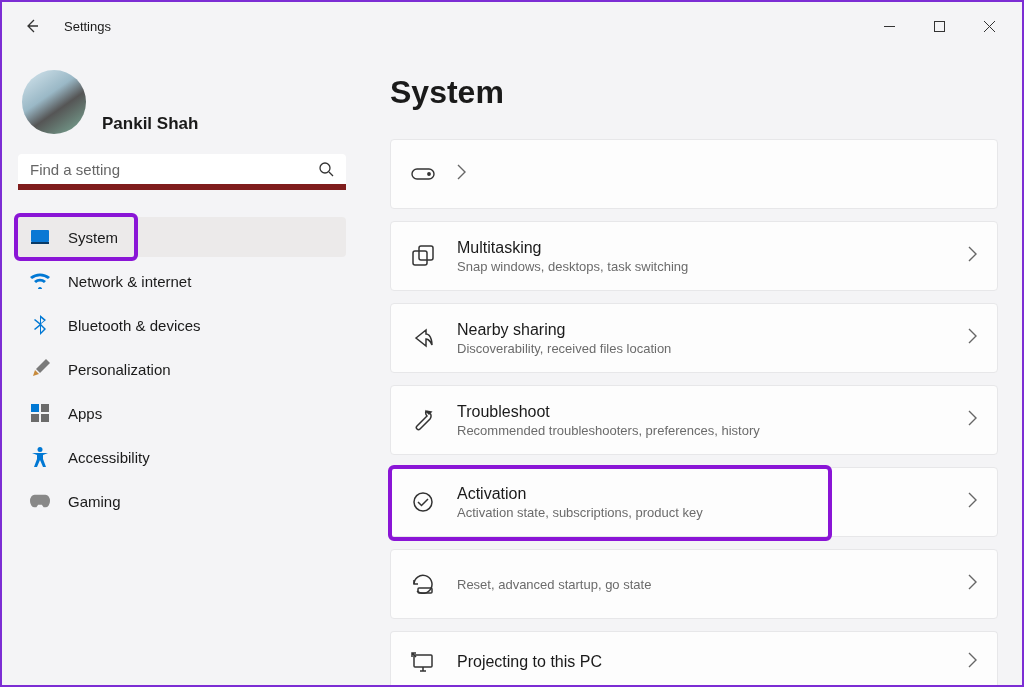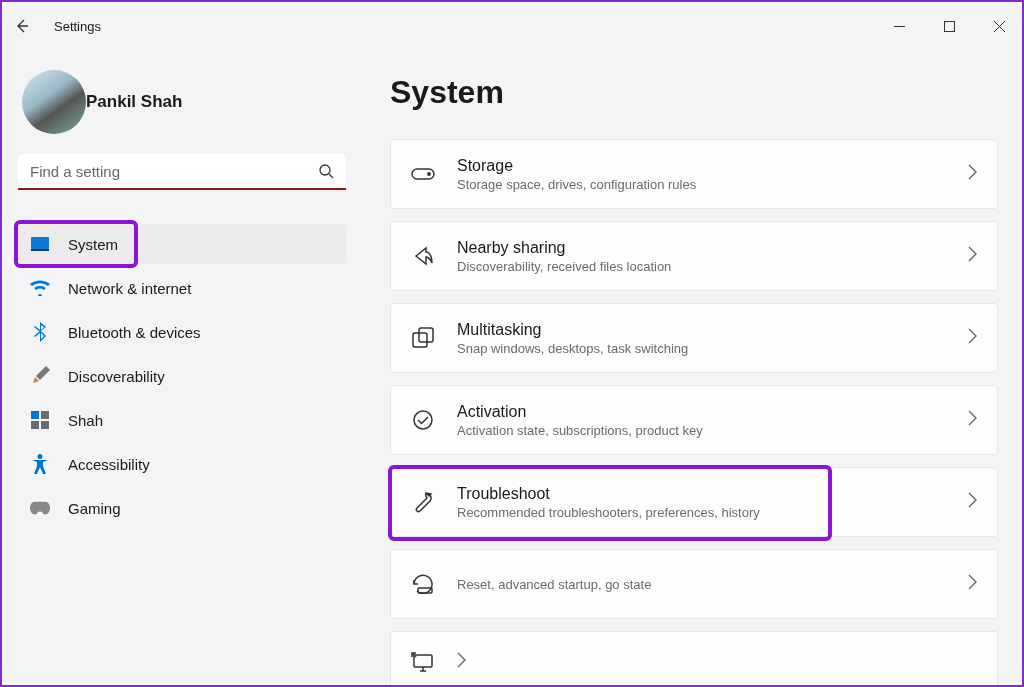--- a/index.html
+++ b/index.html
@@ -9,21 +9,21 @@
     width: 1024px;
     height: 687px;
     overflow: hidden;
     border: 2px solid #7c2dd4;
     position: relative;
   }
   .titlebar {
     height: 48px;
     display: flex;
     align-items: center;
-    padding: 0 0;
+    padding: 0 10px;
   }
   .back-btn {
     width: 40px; height: 40px;
     display: flex; align-items: center; justify-content: center;
     border-radius: 6px;
     cursor: pointer;
   }
   .title-text {
     font-size: 13px;
     margin-left: 12px;
@@ -43,43 +43,44 @@
     display: flex;
     height: calc(100% - 48px);
   }
   .sidebar {
     width: 360px;
     padding: 12px 16px 0 16px;
     display: flex;
     flex-direction: column;
   }
   .user-block {
-    display: flex; align-items: center;
+    display: flex; align-items: flex-end;
+    gap: 16px;
     margin: 8px 4px 20px 4px;
   }
   .avatar {
     width: 64px; height: 64px;
     border-radius: 50%;
     background: linear-gradient(145deg,#d8e8f0 0%, #9ab8c6 40%, #555 60%, #7cae9a 100%);
     flex-shrink: 0;
   }
   .user-name {
     font-size: 17px;
     font-weight: 600;
     color: #1a1a1a;
   }
   .search-box {
     height: 36px;
     background: #fff;
     border: none;
-    border-bottom: 2px solid #7f1d1d;
+    border-bottom: 6px solid #7f1d1d;
     border-radius: 4px 4px 0 0;
     display: flex; align-items: center;
     padding: 0 12px;
-    margin-bottom: 34px;
+    margin-bottom: 27px;
   }
   .search-input {
     flex: 1;
     border: none;
     outline: none;
     background: transparent;
     font-size: 15px;
     color: #333;
   }
   .search-input::placeholder { color: #666; }
@@ -223,33 +224,33 @@
         <span>Bluetooth &amp; devices</span>
       </div>
 
       <div class="nav-item">
         <span class="icon-slot">
           <svg width="20" height="20" viewBox="0 0 20 20">
               <path fill="#c78a3c" d="M3 17 L5 11 L9 15 Z"></path>
               <path fill="#7a7a7a" d="M6 10 L16 0 L20 4 L10 14 Z"></path>
             </svg>
         </span>
-        <span>Discoverability</span>
+        <span>Personalization</span>
       </div>
 
       <div class="nav-item">
         <span class="icon-slot">
           <svg width="18" height="18" viewBox="0 0 18 18">
               <rect x="0" y="0" width="8" height="8" fill="#0078d4"></rect>
               <rect x="10" y="0" width="8" height="8" fill="#6b6b6b"></rect>
               <rect x="0" y="10" width="8" height="8" fill="#6b6b6b"></rect>
               <rect x="10" y="10" width="8" height="8" fill="#6b6b6b"></rect>
             </svg>
         </span>
-        <span>Shah</span>
+        <span>Apps</span>
       </div>
 
 
 
       <div class="nav-item">
         <span class="icon-slot">
           <svg width="18" height="20" viewBox="0 0 18 20" fill="#0078d4">
               <circle cx="9" cy="2.5" r="2.5"></circle>
               <path d="M1 6 L17 6 L12 8 L12 12 L15 20 L12 20 L9 13 L6 20 L3 20 L6 12 L6 8 Z"></path>
             </svg>
@@ -273,39 +274,20 @@
 
     <div class="settings-list" style="position:relative;">
 
       <div class="settings-card">
         <span class="card-icon">
           <svg width="24" height="12" viewBox="0 0 24 12" fill="none" stroke="#333" stroke-width="1.4">
               <rect x="1" y="1" width="22" height="10" rx="5"></rect>
               <circle cx="18" cy="6" r="1.2" fill="#333"></circle>
             </svg>
         </span>
-        <div class="card-text">
-          <span class="card-title">Storage</span>
-          <span class="card-sub">Storage space, drives, configuration rules</span>
-        </div>
-        <span class="chevron"><svg width="9" height="16" viewBox="0 0 9 16" fill="none" stroke="#666" stroke-width="1.4">
-              <path d="M1 1 L8 8 L1 15"></path>
-            </svg></span>
-      </div>
-
-      <div class="settings-card">
-        <span class="card-icon">
-          <svg width="22" height="22" viewBox="0 0 22 22" fill="none" stroke="#333" stroke-width="1.5">
-              <path d="M4 11 L14 3 L14 7 C20 7 20 18 20 18 C18 12 14 12 14 12 L14 19 Z"></path>
-            </svg>
-        </span>
-        <div class="card-text">
-          <span class="card-title">Nearby sharing</span>
-          <span class="card-sub">Discoverability, received files location</span>
-        </div>
         <span class="chevron"><svg width="9" height="16" viewBox="0 0 9 16" fill="none" stroke="#666" stroke-width="1.4">
               <path d="M1 1 L8 8 L1 15"></path>
             </svg></span>
       </div>
 
       <div class="settings-card">
         <span class="card-icon">
           <svg width="22" height="22" viewBox="0 0 22 22" fill="none" stroke="#333" stroke-width="1.5">
               <rect x="1" y="6" width="14" height="14" rx="2"></rect>
               <rect x="7" y="1" width="14" height="14" rx="2"></rect>
@@ -316,42 +298,57 @@
           <span class="card-sub">Snap windows, desktops, task switching</span>
         </div>
         <span class="chevron"><svg width="9" height="16" viewBox="0 0 9 16" fill="none" stroke="#666" stroke-width="1.4">
               <path d="M1 1 L8 8 L1 15"></path>
             </svg></span>
       </div>
 
       <div class="settings-card">
         <span class="card-icon">
           <svg width="22" height="22" viewBox="0 0 22 22" fill="none" stroke="#333" stroke-width="1.5">
+              <path d="M4 11 L14 3 L14 7 C20 7 20 18 20 18 C18 12 14 12 14 12 L14 19 Z"></path>
+            </svg>
+        </span>
+        <div class="card-text">
+          <span class="card-title">Nearby sharing</span>
+          <span class="card-sub">Discoverability, received files location</span>
+        </div>
+        <span class="chevron"><svg width="9" height="16" viewBox="0 0 9 16" fill="none" stroke="#666" stroke-width="1.4">
+              <path d="M1 1 L8 8 L1 15"></path>
+            </svg></span>
+      </div>
+
+      <div class="settings-card">
+        <span class="card-icon">
+          <svg width="22" height="22" viewBox="0 0 22 22" fill="none" stroke="#333" stroke-width="1.5">
+              <path d="M14 2 a5 5 0 0 1 4 8 L8 20 a2 2 0 0 1 -3 -3 L15 7 a5 5 0 0 1 -1 -5 L17 5 L19 3 Z"></path>
+            </svg>
+        </span>
+        <div class="card-text">
+          <span class="card-title">Troubleshoot</span>
+          <span class="card-sub">Recommended troubleshooters, preferences, history</span>
+        </div>
+        <span class="chevron"><svg width="9" height="16" viewBox="0 0 9 16" fill="none" stroke="#666" stroke-width="1.4">
+              <path d="M1 1 L8 8 L1 15"></path>
+            </svg></span>
+      </div>
+
+      <div class="settings-card">
+        <span class="card-icon">
+          <svg width="22" height="22" viewBox="0 0 22 22" fill="none" stroke="#333" stroke-width="1.5">
               <circle cx="11" cy="11" r="9"></circle>
               <path d="M6 11 L9.5 14.5 L16 8"></path>
             </svg>
         </span>
         <div class="card-text">
           <span class="card-title">Activation</span>
           <span class="card-sub">Activation state, subscriptions, product key</span>
-        </div>
-        <span class="chevron"><svg width="9" height="16" viewBox="0 0 9 16" fill="none" stroke="#666" stroke-width="1.4">
-              <path d="M1 1 L8 8 L1 15"></path>
-            </svg></span>
-      </div>
-
-      <div class="settings-card">
-        <span class="card-icon">
-          <svg width="22" height="22" viewBox="0 0 22 22" fill="none" stroke="#333" stroke-width="1.5">
-              <path d="M14 2 a5 5 0 0 1 4 8 L8 20 a2 2 0 0 1 -3 -3 L15 7 a5 5 0 0 1 -1 -5 L17 5 L19 3 Z"></path>
-            </svg>
-        </span>
-        <div class="card-text">
-          <span class="card-title">Troubleshoot</span>
-          <span class="card-sub">Recommended troubleshooters, preferences, history</span>
         </div>
         <span class="chevron"><svg width="9" height="16" viewBox="0 0 9 16" fill="none" stroke="#666" stroke-width="1.4">
               <path d="M1 1 L8 8 L1 15"></path>
             </svg></span>
       </div>
       <div class="highlight-box" style="left:-2px; top:326px; width:444px; height:76px;"></div>
 
       <div class="settings-card">
         <span class="card-icon">
           <svg width="24" height="20" viewBox="0 0 24 20" fill="none" stroke="#333" stroke-width="1.5">
@@ -369,20 +366,23 @@
       </div>
 
       <div class="settings-card last">
         <span class="card-icon">
           <svg width="24" height="20" viewBox="0 0 24 20" fill="none" stroke="#333" stroke-width="1.5">
               <rect x="3" y="3" width="18" height="12" rx="1"></rect>
               <path d="M9 19 h6 M12 15 v4"></path>
               <path d="M1 1 L5 5 M1 5 L1 1 L5 1"></path>
             </svg>
         </span>
+        <div class="card-text">
+          <span class="card-title">Projecting to this PC</span>
+        </div>
         <span class="chevron"><svg width="9" height="16" viewBox="0 0 9 16" fill="none" stroke="#666" stroke-width="1.4">
               <path d="M1 1 L8 8 L1 15"></path>
             </svg></span>
       </div>
 
     </div>
   </div>
 </div>
 
 </body></html>

